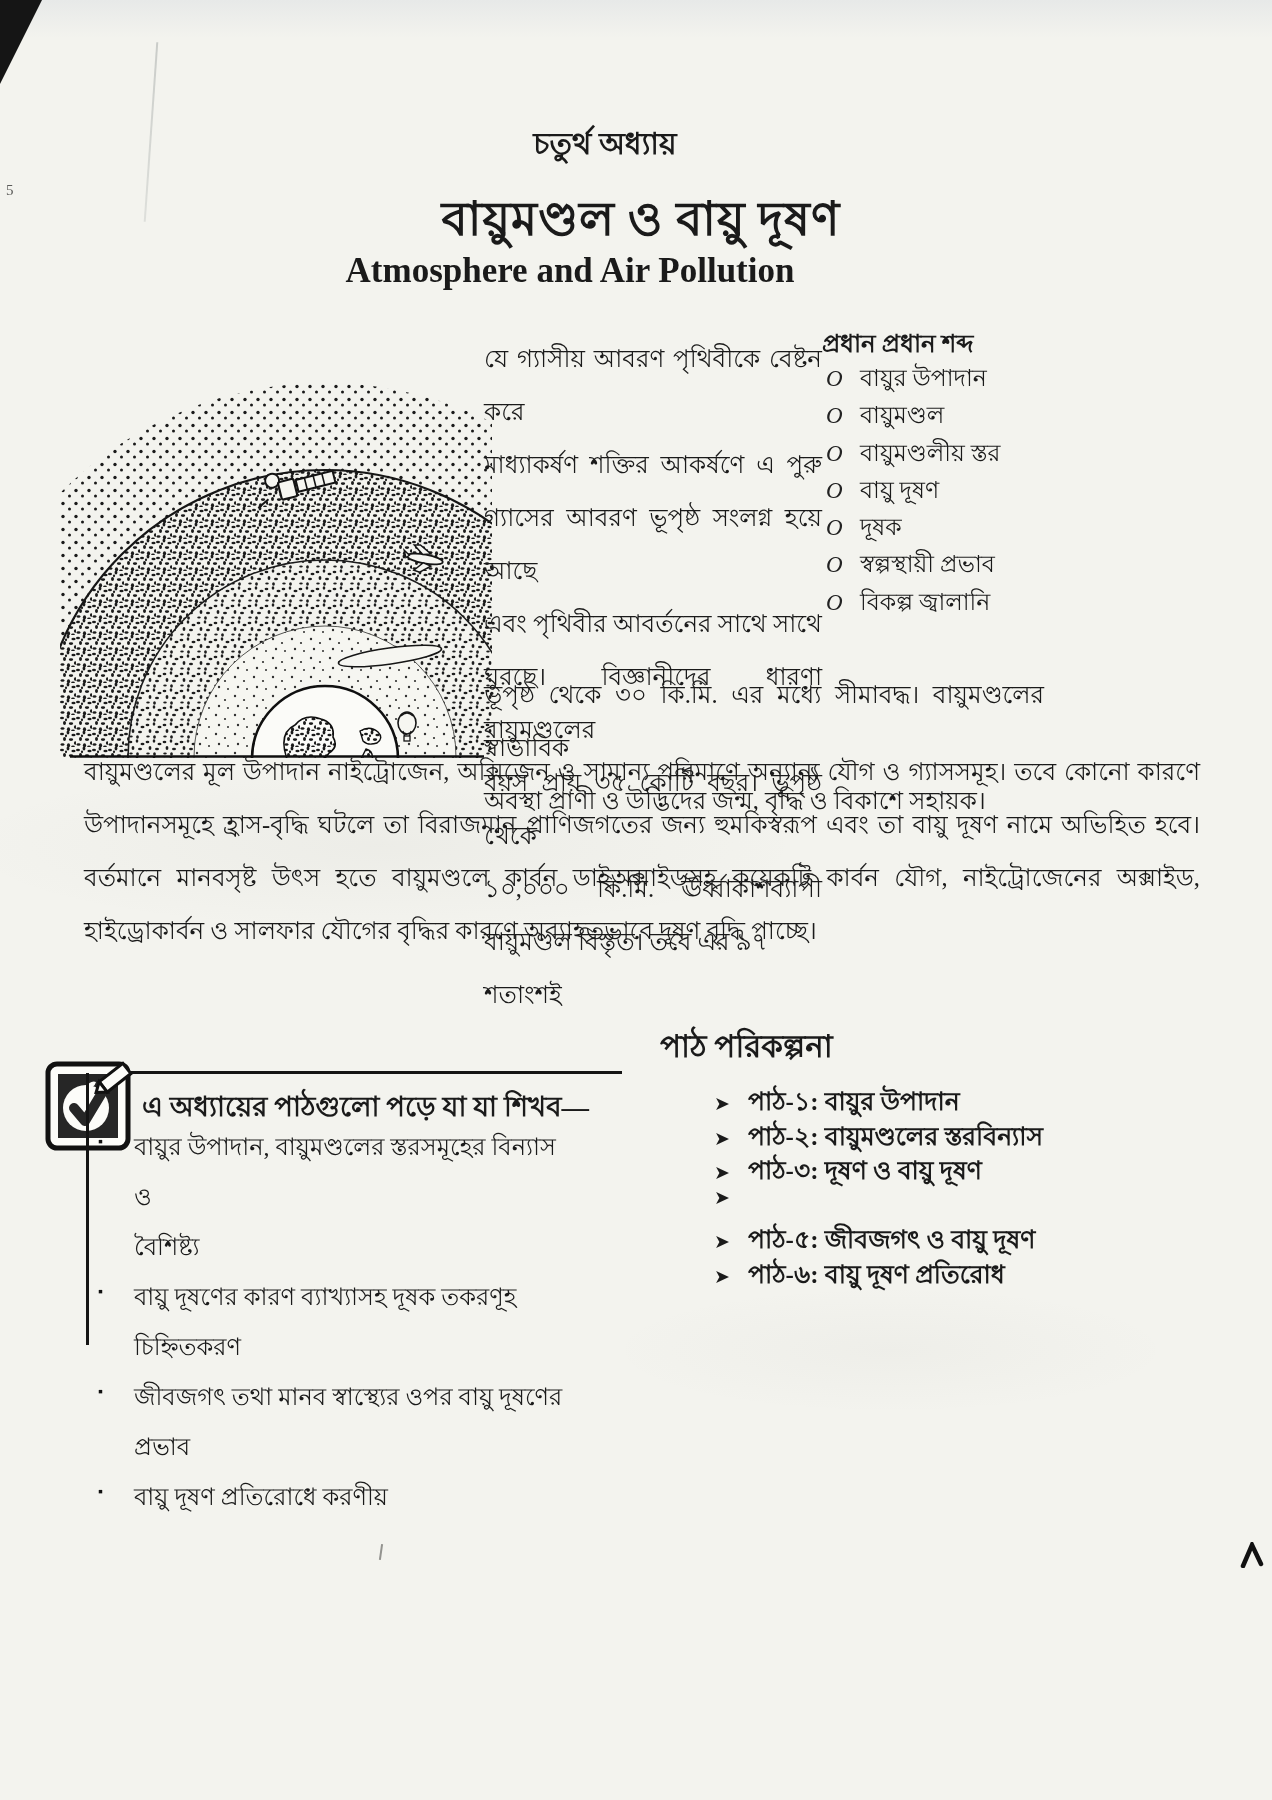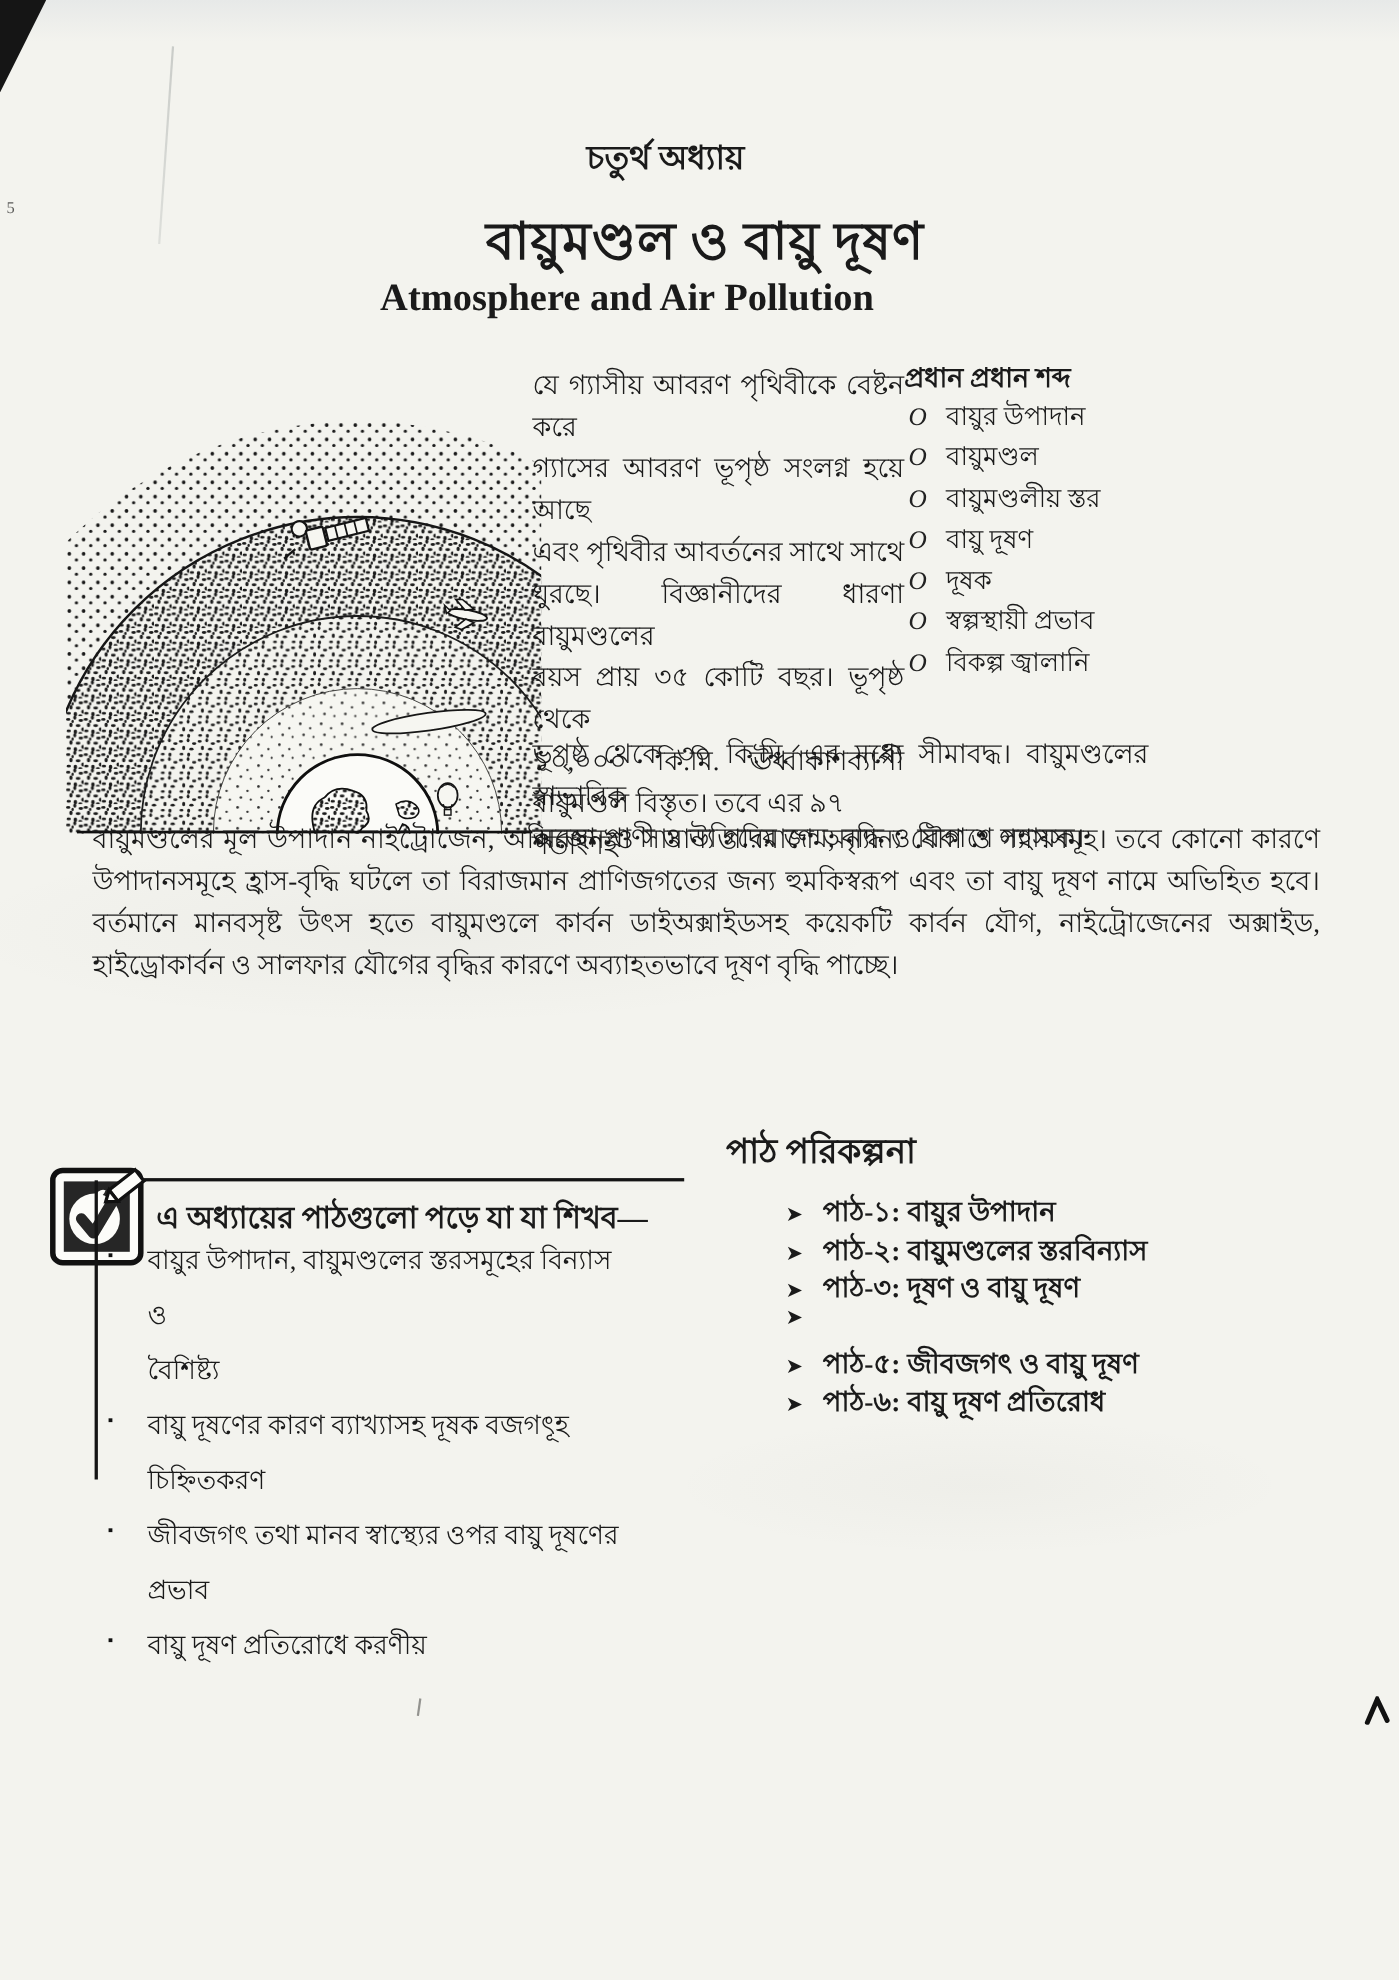--- a/index.html
+++ b/index.html
@@ -15,21 +15,21 @@
     overflow:hidden;
     font-family:"Liberation Serif","DejaVu Serif",serif;
     color:#1a1a1a;
   }
   .abs{position:absolute;}
   
   .chapter-label{left:0;top:120px;width:1210px;text-align:center;font-size:30px;font-weight:bold;}
   .title-bn{left:0;top:183px;width:1210px;text-align:center;font-size:47px;font-weight:bold;letter-spacing:1px;margin-left:36px;}
   .title-en{left:0;top:251px;width:1140px;text-align:center;font-size:35px;font-weight:bold;font-family:"Liberation Serif",serif;}
   
-  .txt{font-size:24.5px;line-height:38px;}
+  .txt{font-size:24.5px;line-height:53px;}
   .blockA{left:484px;top:332px;width:338px;}
   .blockB{left:484px;top:668px;width:560px;}
   .blockC{left:84px;top:745px;width:1116px;}
   .just{text-align:justify;text-align-last:justify;}
   .nat{text-align:left;}
   
   .kw-heading{left:822px;top:325px;width:250px;font-size:24.5px;font-weight:bold;}
   .kw-list{left:826px;top:360px;width:250px;}
   .kw-item{display:flex;align-items:baseline;height:37.3px;}
   .kw-bullet{width:34px;font-style:italic;font-size:23px;color:#222;}
@@ -164,20 +164,21 @@
         <path d="M364 232 l-8 9 l6 1 l10 -8 z" fill="#f6f6f1" stroke="#141414" stroke-width="1.5"></path>
         <path d="M349 227 l-6 -4 l3 7 z" fill="#f6f6f1" stroke="#141414" stroke-width="1.4"></path>
       </g>
 
       <line x1="10" y1="425.5" x2="424" y2="425.5" stroke="#0f0f0f" stroke-width="2.6"></line>
     </g>
   </svg>
 
   <div class="abs blockA txt">
     <div class="just">যে গ্যাসীয় আবরণ পৃথিবীকে বেষ্টন করে</div>
+    <div class="just">মাধ্যাকর্ষণ শক্তির আকর্ষণে এ পুরু</div>
     <div class="just">গ্যাসের আবরণ ভূপৃষ্ঠ সংলগ্ন হয়ে আছে</div>
     <div class="just">এবং পৃথিবীর আবর্তনের সাথে সাথে</div>
     <div class="just">ঘুরছে। বিজ্ঞানীদের ধারণা বায়ুমণ্ডলের</div>
     <div class="just">বয়স প্রায় ৩৫ কোটি বছর। ভূপৃষ্ঠ থেকে</div>
     <div class="just">১০,০০০ কি.মি. ঊর্ধ্বাকাশব্যাপী</div>
     <div class="nat">বায়ুমণ্ডল বিস্তৃত। তবে এর ৯৭ শতাংশই</div>
   </div>
 
   <div class="abs blockB txt">
     <div class="just">ভূপৃষ্ঠ থেকে ৩০ কি.মি. এর মধ্যে সীমাবদ্ধ। বায়ুমণ্ডলের স্বাভাবিক</div>
@@ -243,21 +244,21 @@
     <div class="obj-item">
       <span class="obj-bullet">▪</span>
       <span class="obj-text">
         <div>বায়ুর উপাদান, বায়ুমণ্ডলের স্তরসমূহের বিন্যাস ও</div>
         <div>বৈশিষ্ট্য</div>
       </span>
     </div>
     <div class="obj-item">
       <span class="obj-bullet">▪</span>
       <span class="obj-text">
-        <div>বায়ু দূষণের কারণ ব্যাখ্যাসহ দূষক বজগৎূহ</div>
+        <div>বায়ু দূষণের কারণ ব্যাখ্যাসহ দূষক তকরণূহ</div>
         <div>চিহ্নিতকরণ</div>
       </span>
     </div>
     <div class="obj-item">
       <span class="obj-bullet">▪</span>
       <span class="obj-text">
         <div>জীবজগৎ তথা মানব স্বাস্থ্যের ওপর বায়ু দূষণের প্রভাব</div>
       </span>
     </div>
     <div class="obj-item">

